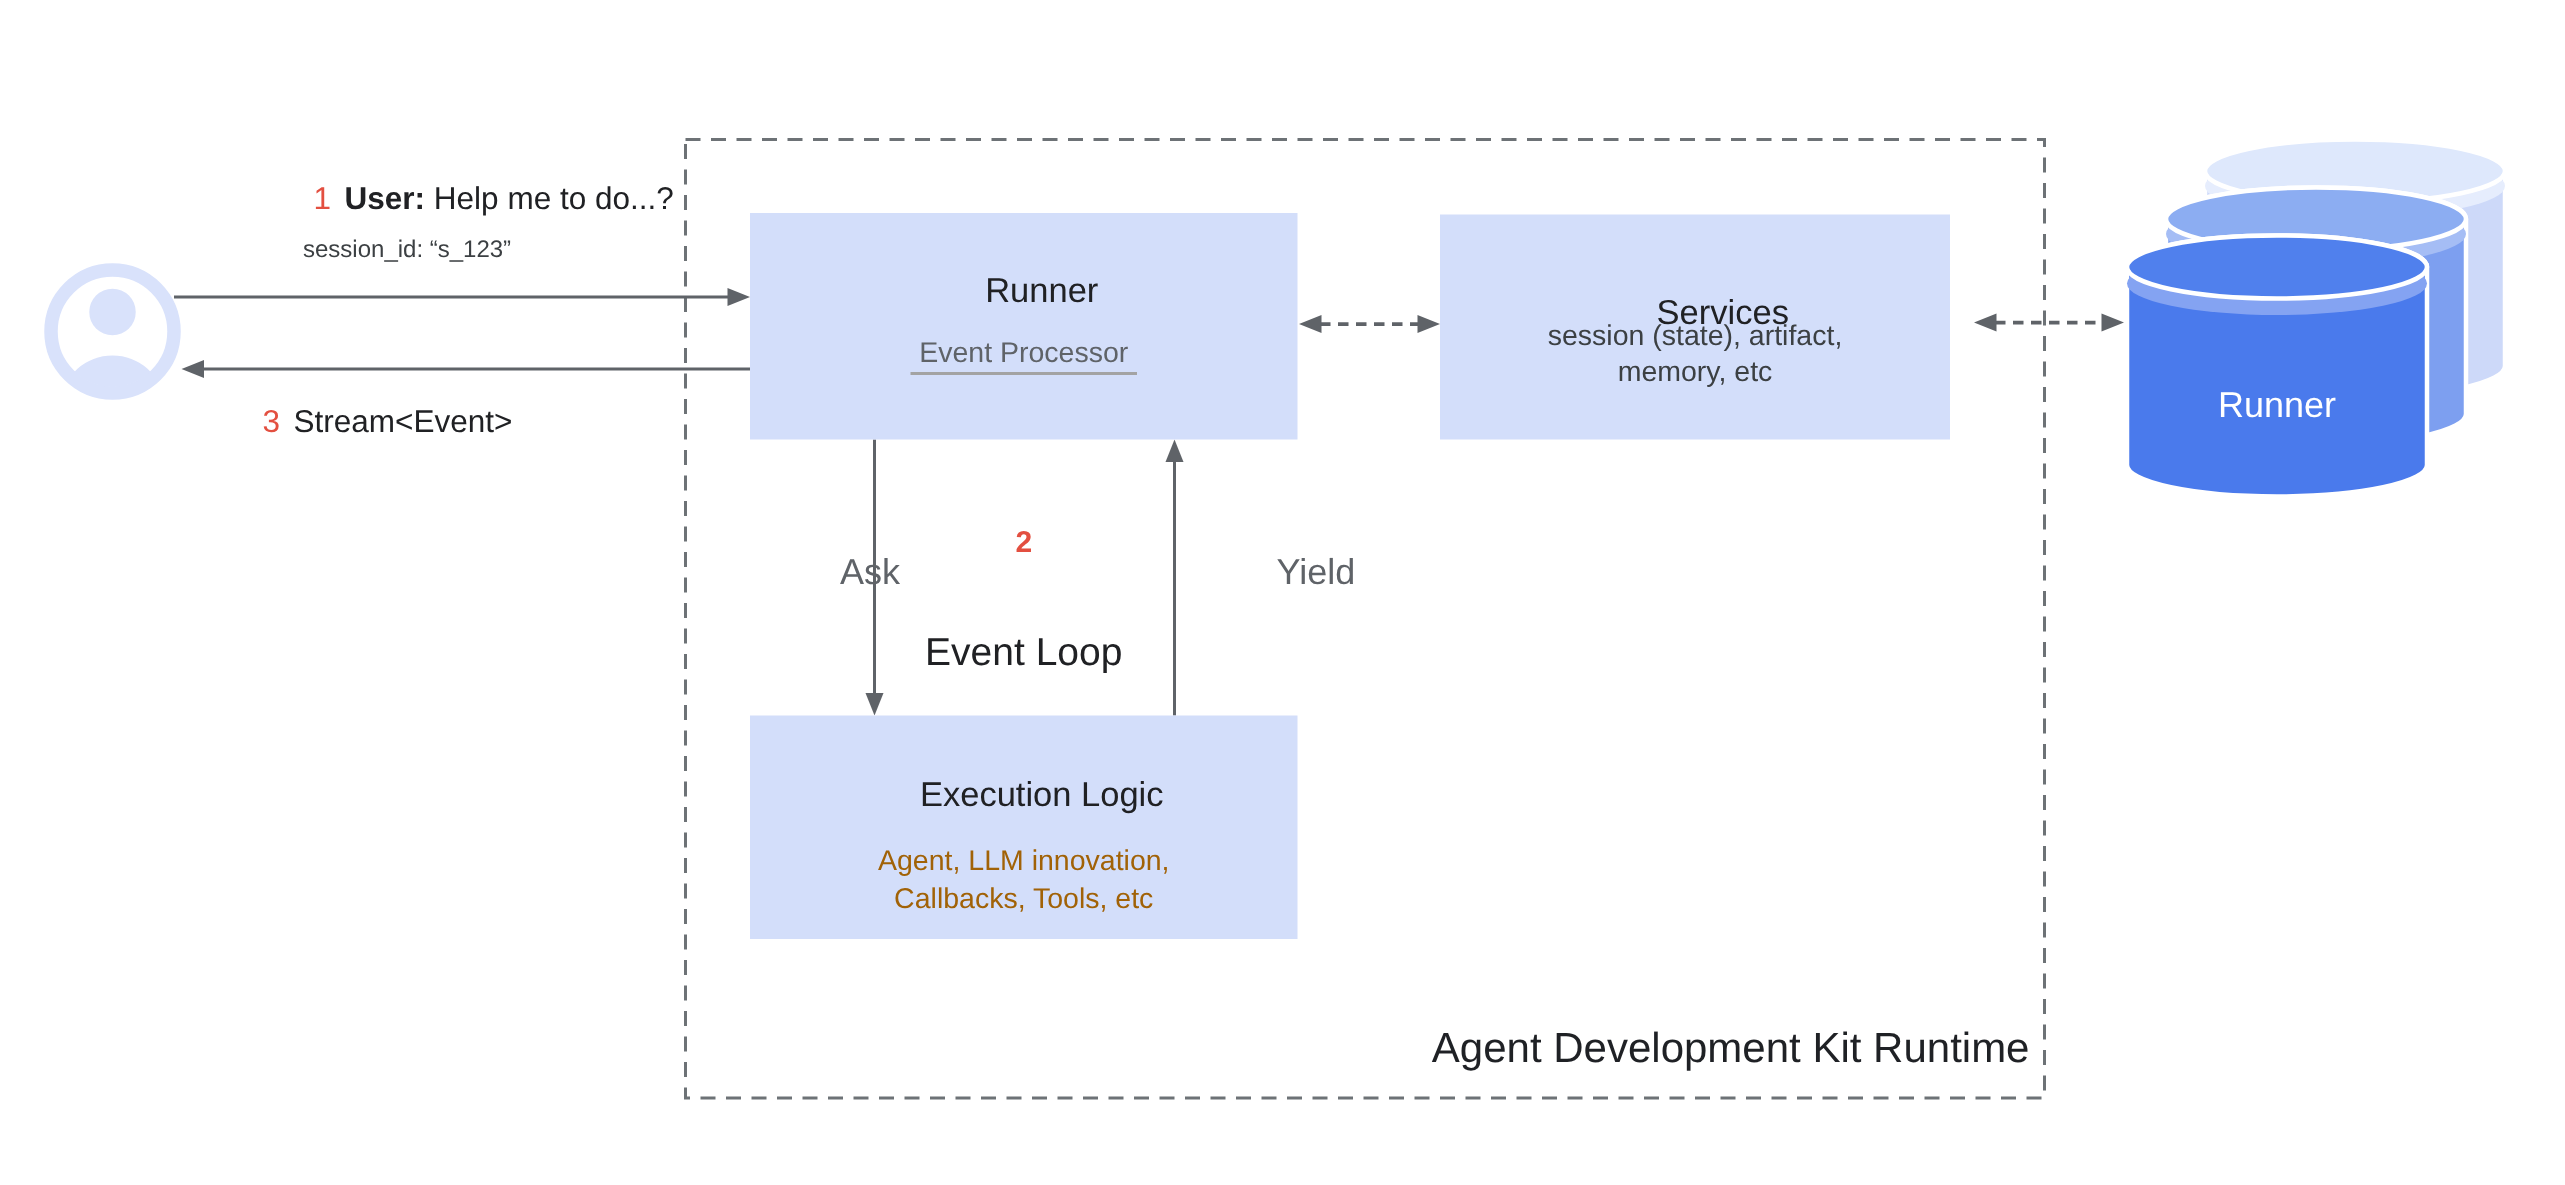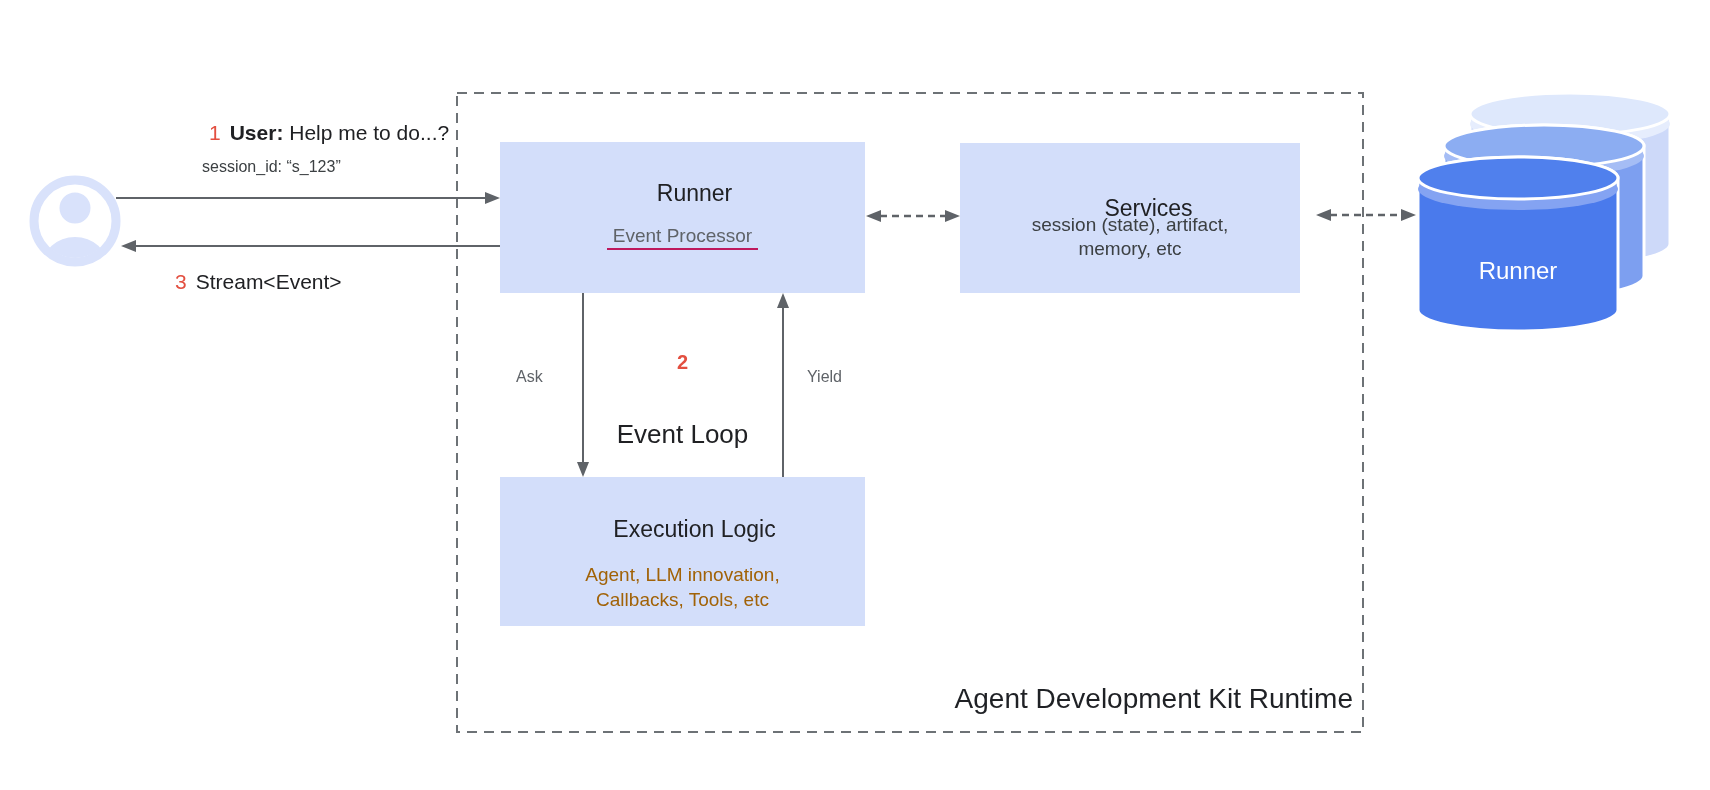--- a/index.html
+++ b/index.html
@@ -35,28 +35,28 @@
   .step-line{position:absolute;font-size:21px;color:#202124;white-space:nowrap;}
   .step-num{color:#e34f40;margin-right:9px;}
   .step-bold{font-weight:bold;}
   .session-line{position:absolute;font-size:16px;color:#3c4043;white-space:nowrap;}
 
   
   .loop-num{position:absolute;left:500px;width:365px;text-align:center;
     font-size:20px;font-weight:bold;color:#e34f40;}
   .loop-label{position:absolute;left:500px;width:365px;text-align:center;
     font-size:26px;color:#202124;}
-  .flow-label{position:absolute;font-size:16px;color:#5f6368;white-space:nowrap;}
+  .flow-label{position:absolute;font-size:24px;color:#5f6368;white-space:nowrap;margin-left:44px;}
 
   
   .ep-label-wrap{position:absolute;left:500px;width:365px;text-align:center;}
   .ep-label{
     display:inline-block;
     font-size:19px;color:#5f6368;
-    border-bottom:2px solid #be185d;
+    border-bottom:2px solid #a3a3a3;
     padding:0 6px 1px 6px;
   }
 
   .adk-label{
     position:absolute;left:853px;top:683px;width:500px;
     text-align:right;
     font-size:28px;color:#1f2125;white-space:nowrap;
   }
   .storage-label{
     position:absolute;left:1418px;top:257px;width:200px;

